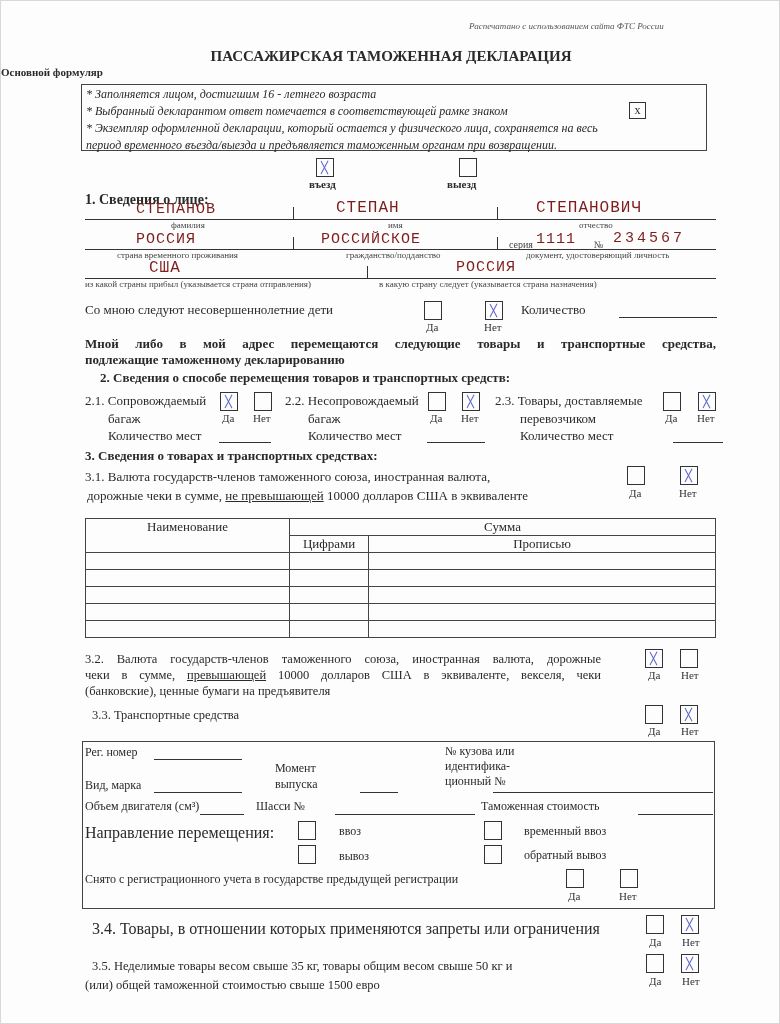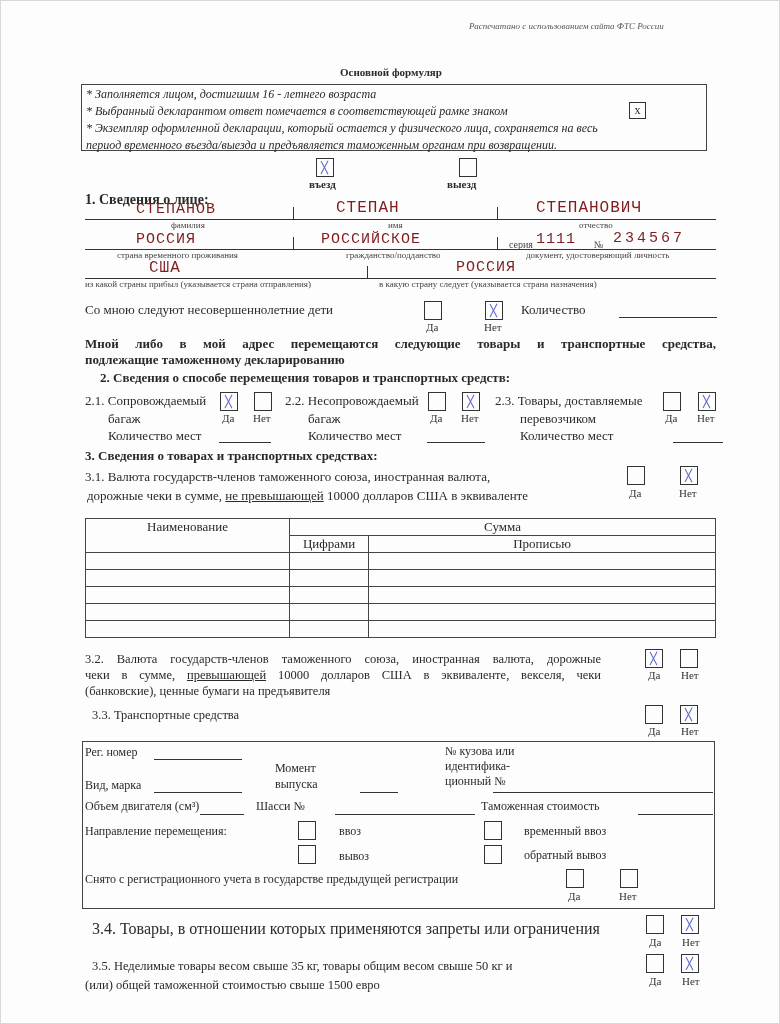--- a/index.html
+++ b/index.html
@@ -19,21 +19,22 @@
   .b{font-weight:bold;}
   table.cur{position:absolute;left:84px;top:517px;width:631px;border-collapse:collapse;}
   table.cur td{border:1.3px solid #444;font-size:13px;text-align:center;height:16px;padding:0;}
 </style>
 </head>
 <body>
 
 <div class="page">
 
   <div class="abs" style="left:468px;top:20px;font-size:9px;font-style:italic;color:#555;">Распечатано с использованием сайта ФТС России</div>
-  <div class="abs b" style="left:0;width:780px;text-align:center;top:65px;font-size:11px;">Основной формуляр</div>
+  <div class="abs b" style="left:0;width:780px;text-align:center;top:47px;font-size:15px;">ПАССАЖИРСКАЯ ТАМОЖЕННАЯ ДЕКЛАРАЦИЯ</div>
+  <div class="abs b" style="left:0;width:780px;text-align:left;top:65px;font-size:11px;">Основной формуляр</div>
 
   <div class="abs" style="left:80px;top:83px;width:626px;height:67px;border:1.6px solid #444;font-style:italic;font-size:12px;line-height:17px;padding:1px 4px;box-sizing:border-box;">
     <div>* Заполняется лицом, достигшим 16 - летнего возраста</div>
     <div>* Выбранный декларантом ответ помечается в соответствующей рамке знаком</div>
     <div style="text-align:justify;">* Экземпляр оформленной декларации, который остается у физического лица, сохраняется на весь</div>
     <div>период временного въезда/выезда и предъявляется таможенным органам при возвращении.</div>
   </div>
   <div class="abs" style="left:628px;top:101px;width:17px;height:17px;border:1.3px solid #333;font-size:12px;text-align:center;line-height:15px;box-sizing:border-box;">x</div>
 
   <div class="cb x" style="left:315px;top:157px;"></div>
@@ -191,21 +192,21 @@
   <div class="abs" style="left:84px;top:777px;font-size:12px;">Вид, марка</div>
   <div class="line" style="left:153px;top:791px;width:88px;"></div>
 
   <div class="abs" style="left:84px;top:798px;font-size:12px;">Объем двигателя (см³)</div>
   <div class="line" style="left:199px;top:813px;width:44px;"></div>
   <div class="abs" style="left:255px;top:798px;font-size:12px;">Шасси №</div>
   <div class="line" style="left:334px;top:813px;width:140px;"></div>
   <div class="abs" style="left:480px;top:798px;font-size:12px;">Таможенная стоимость</div>
   <div class="line" style="left:637px;top:813px;width:75px;"></div>
 
-  <div class="abs" style="left:84px;top:823px;font-size:12px;">Направление перемещения:</div>
+  <div class="abs" style="left:84px;top:823px;font-size:16px;">Направление перемещения:</div>
   <div class="cb" style="left:297px;top:820px;"></div>
   <div class="abs" style="left:338px;top:823px;font-size:12px;">ввоз</div>
   <div class="cb" style="left:483px;top:820px;"></div>
   <div class="abs" style="left:523px;top:823px;font-size:12px;">временный ввоз</div>
   <div class="cb" style="left:297px;top:844px;"></div>
   <div class="abs" style="left:338px;top:848px;font-size:12px;">вывоз</div>
   <div class="cb" style="left:483px;top:844px;"></div>
   <div class="abs" style="left:523px;top:847px;font-size:12px;">обратный вывоз</div>
 
   <div class="abs" style="left:84px;top:871px;font-size:12px;">Снято с регистрационного учета в государстве предыдущей регистрации</div>

